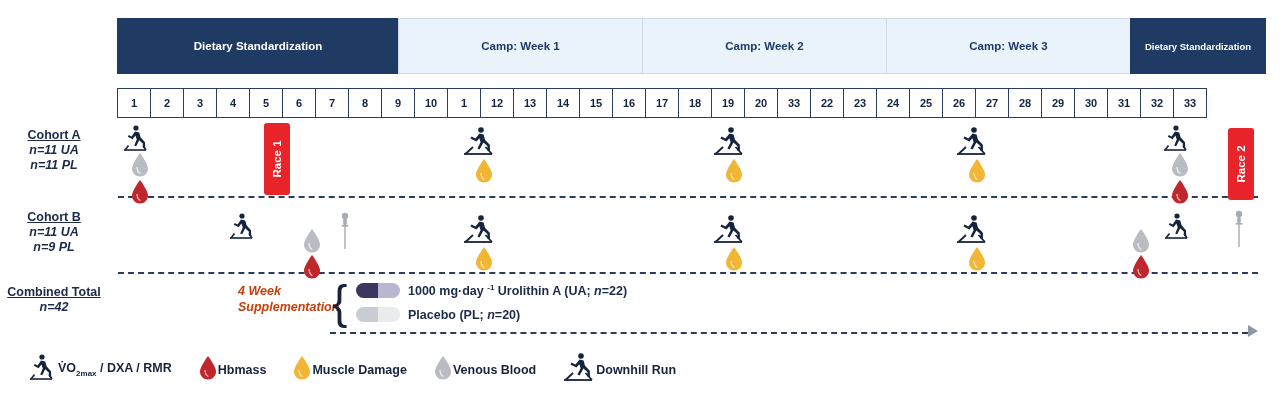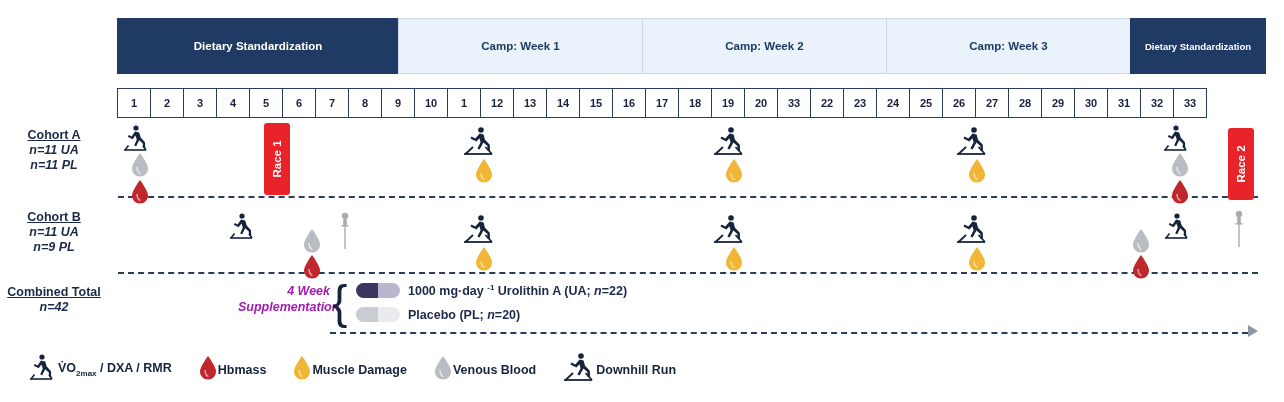--- a/index.html
+++ b/index.html
@@ -64,22 +64,22 @@
   }
   .race span{transform:rotate(-90deg);white-space:nowrap;display:block;}
   #race1{left:264px;top:123px;}
   #race2{left:1228px;top:128px;}
 
   
   .ic{position:absolute;}
   .ic svg{display:block;}
 
   
-  .supp{position:absolute;left:238px;top:283px;width:92px;text-align:right;
-    font-style:italic;font-weight:700;font-size:12.5px;line-height:16px;color:#a21caf;}
+  .supp{position:absolute;left:238px;top:283px;width:92px;text-align:left;
+    font-style:italic;font-weight:700;font-size:12.5px;line-height:16px;color:#c2410c;}
   .brace{position:absolute;left:332px;top:279px;font-size:46px;color:#16233d;font-weight:300;line-height:46px;}
   .pill-row{position:absolute;display:flex;align-items:center;gap:8px;font-size:12.5px;}
   #pillUA{left:356px;top:283px;}
   #pillPL{left:356px;top:307px;}
   .pill{width:44px;height:15px;border-radius:8px;display:block;}
   .pill.ua{background:linear-gradient(90deg,#3a3660 0%,#3a3660 50%,#b9b6cf 50%,#b9b6cf 100%);}
   .pill.pl{background:linear-gradient(90deg,#c9ccd2 0%,#c9ccd2 50%,#e9ebee 50%,#e9ebee 100%);}
   .pill-row b{font-weight:700;}
   .pill-row i{font-style:italic;}
 

